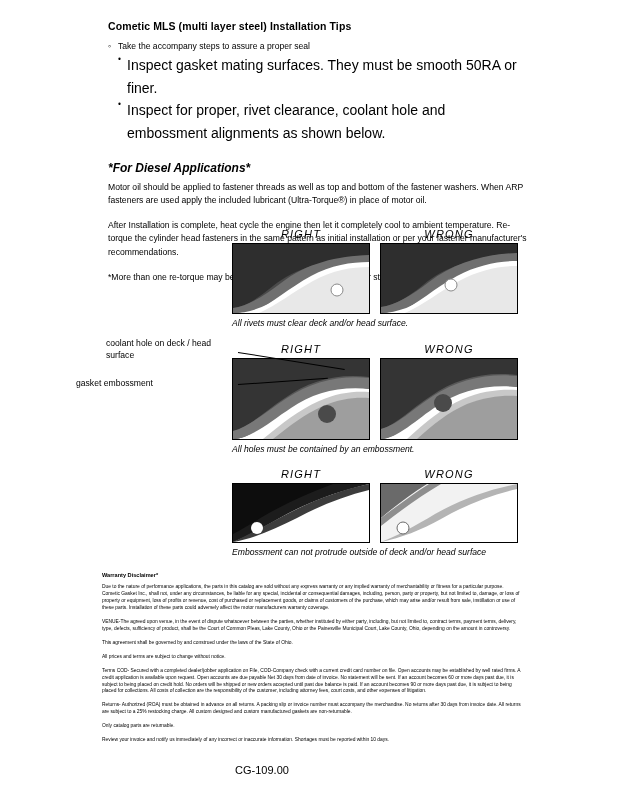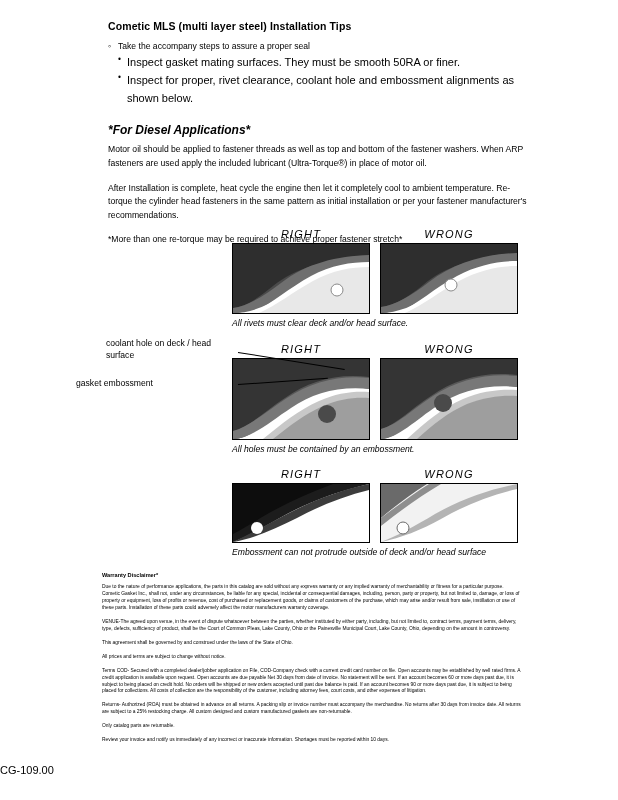--- a/index.html
+++ b/index.html
@@ -50,21 +50,21 @@
     left: 0;
     top: -1px;
     font-size: 9px;
   }
   ul.sub {
     list-style: none;
     margin: 0;
     padding: 0 0 0 10px;
   }
   ul.sub > li {
-    font-size: 11px;
+    font-size: 14px;
     line-height: 1.62;
     position: relative;
     padding-left: 9px;
   }
   ul.sub > li::before {
     content: "\2022";
     position: absolute;
     left: 0;
     top: -1px;
     font-size: 8.5px;
@@ -171,21 +171,21 @@
     font-size: 4.9px;
     line-height: 1.42;
     margin: 0 0 7px 0;
     text-align: left;
   }
   .docnum {
     position: absolute;
     left: 0;
     top: 764px;
     width: 524px;
-    text-align: left;
+    text-align: center;
     font-size: 11px;
   }
 </style>
 </head>
 <body>
 
 <div class="page">
 
   <div class="content">
     <h1 class="title">Cometic MLS (multi layer steel) Installation Tips</h1>

